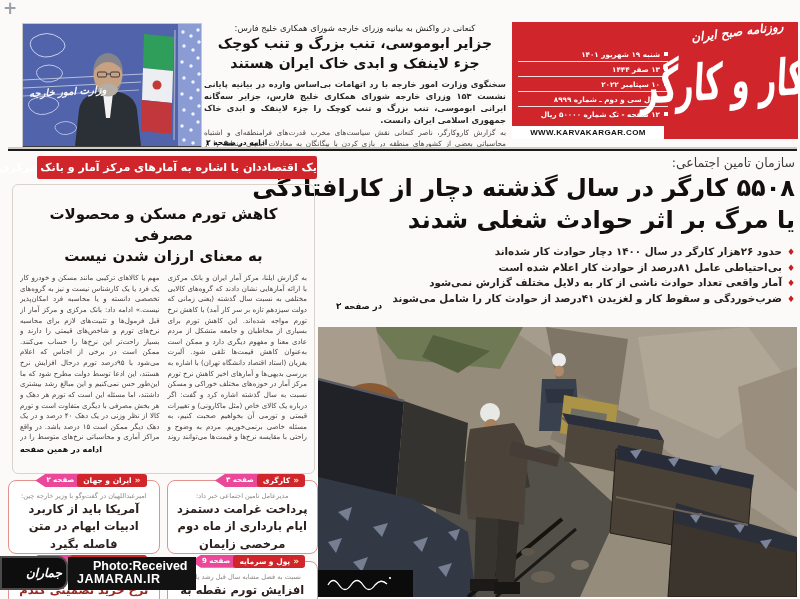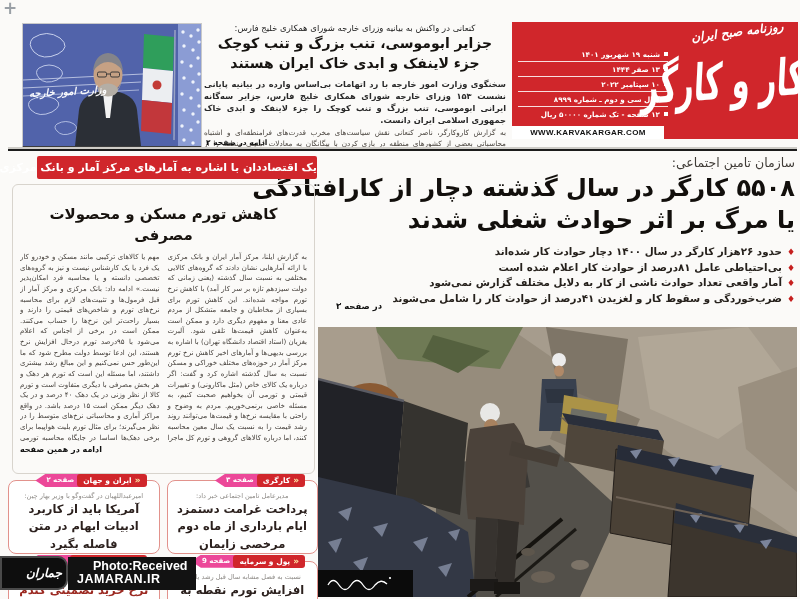--- a/index.html
+++ b/index.html
@@ -289,20 +289,21 @@
 
       <rect x="0" y="243" width="95" height="27" fill="#0b0b0b"></rect>
       <path d="M10,258 q5,-9 11,0 t 12,0 t 12,0 t 12,0 q6,-7 12,-1" stroke="#ffffff" stroke-width="1.3" fill="none"></path>
       <circle cx="72" cy="251" r="1.1" fill="#fff"></circle>
     </svg>
   </div>
 
   <div class="abs rtl" id="econ-banner">یک اقتصاددان با اشاره به آمارهای مرکز آمار و بانک مرکزی:</div>
   <div class="abs rtl" id="econ-art">
     <div class="hl">کاهش تورم مسکن و محصولات مصرفی</div>
+    <div class="hl">به معنای ارزان شدن نیست</div>
     <div id="econ-cols">
       <div class="col">به گزارش ایلنا، مرکز آمار ایران و بانک مرکزی با ارائه آمارهایی نشان دادند که گروه‌های کالایی مختلفی به نسبت سال گذشته (یعنی زمانی که دولت سیزدهم تازه بر سر کار آمد) با کاهش نرخ تورم مواجه شده‌اند. این کاهش تورم برای بسیاری از مخاطبان و جامعه متشکل از مردم عادی معنا و مفهوم دیگری دارد و ممکن است به‌عنوان کاهش قیمت‌ها تلقی شود. آلبرت بغزیان (استاد اقتصاد دانشگاه تهران) با اشاره به بررسی بدیهی‌ها و آمارهای اخیر کاهش نرخ تورم مرکز آمار در حوزه‌های مختلف خوراکی و مسکن نسبت به سال گذشته اشاره کرد و گفت: اگر درباره یک کالای خاص (مثل ماکارونی) و تغییرات قیمتی و تورمی آن بخواهیم صحبت کنیم، به مسئله خاصی برنمی‌خوریم. مردم به وضوح و راحتی با مقایسه نرخ‌ها و قیمت‌ها می‌توانند روند رشد قیمت را به نسبت یک سال معین محاسبه کنند، اما درباره کالاهای گروهی و تورم کل ماجرا متفاوت است. این کارشناس اقتصاد کلان توضیح داد: درباره کالاهای گروهی بحث وزن هر کالا در سبد گروه‌ها و همچنین ترکیب هر کالا بر اساس ضریب و وزن خود و سپس نمونه‌گیری قیمتی مطرح می‌شود؛ این مجموعه عملیات، بانک مرکزی و مرکز آمار را به نرخ‌ها و شاخص‌های قیمتی و تورم کالاهای گروهی می‌رساند و باعث می‌شود تورم کل کشور نیز قابل محاسبه شود.</div>
       <div class="col">مهم یا کالاهای ترکیبی مانند مسکن و خودرو کار یک فرد یا یک کارشناس نیست و نیز به گروه‌های تخصصی دانسته و یا محاسبه فرد امکان‌پذیر نیست.» ادامه داد: بانک مرکزی و مرکز آمار از قبل فرمول‌ها و تثبیت‌های لازم برای محاسبه نرخ‌های تورم و شاخص‌های قیمتی را دارند و بسیار راحت‌تر این نرخ‌ها را حساب می‌کنند. ممکن است در برخی از اجناس که اعلام می‌شود با ۹۵درصد تورم درحال افزایش نرخ هستند، این ادعا توسط دولت مطرح شود که ما این‌طور حس نمی‌کنیم و این مبالغ رشد بیشتری داشتند، اما مسئله این است که تورم هر دهک و هر بخش مصرفی با دیگری متفاوت است و تورم کالا از نظر وزنی در یک دهک ۴۰ درصد و در یک دهک دیگر ممکن است ۱۵ درصد باشد. در واقع مراکز آماری و محاسباتی نرخ‌های متوسط را در نظر می‌گیرند؛ برای مثال تورم بلیت هواپیما برای برخی دهک‌ها اساسا در جایگاه محاسبه تورمی نیست و هرچقدر هم گران شود روی چند دهک پایین تاثیر خاصی نمی‌گذارد. وی با بیان اینکه وقتی دولت می‌گوید تورم یک مجموعه کالا کم شده است این به آن معناست که سرعت رشد قیمت‌ها و شتاب افزایش سطح عمومی نرخ‌ها کاهش یافته است، گفت: نکته ظریف ماجرا این است که دولت ممکن است مقداری از سرعت گران شدن‌ها و شدت آن بکاهد و این اصلا به معنای کم شدن قیمت‌ها یا حتی ثبات قیمت‌ها نیست، بلکه به معنای «کمتر گران شدن» در یک بازه زمانی است.</div>
     </div>
     <div class="cont">ادامه در همین صفحه</div>
   </div>
 
   <div class="abs" id="teasers">
 
     <div class="teaser rtl">
@@ -318,21 +319,21 @@
     </div>
 
     <div class="teaser rtl">
       <div class="ttag">
         <span class="tpage">صفحه ۲</span>
         <span class="tred">
           <span class="tchev">«</span>
           <span class="tcat">ایران و جهان</span>
         </span>
       </div>
-      <div class="tkick">امیرعبداللهیان در گفت‌وگو با وزیر بهار چین:</div>
+      <div class="tkick">امیرعبداللهیان در گفت‌وگو با وزیر خارجه چین:</div>
       <div class="thead">آمریکا باید از کاربرد ادبیات ابهام در متن فاصله بگیرد</div>
     </div>
 
     <div class="teaser rtl">
       <div class="ttag">
         <span class="tpage">صفحه 9</span>
         <span class="tred">
           <span class="tchev">«</span>
           <span class="tcat">پول و سرمایه</span>
         </span>

